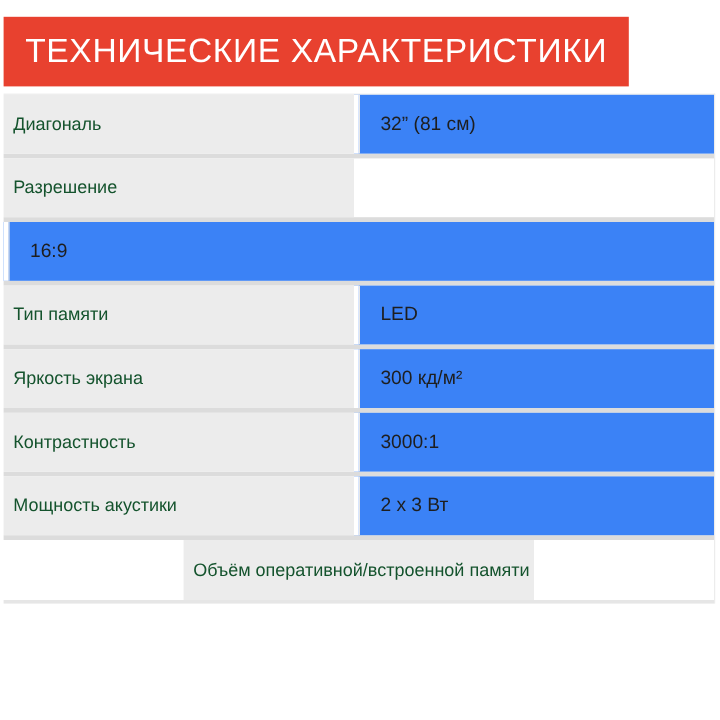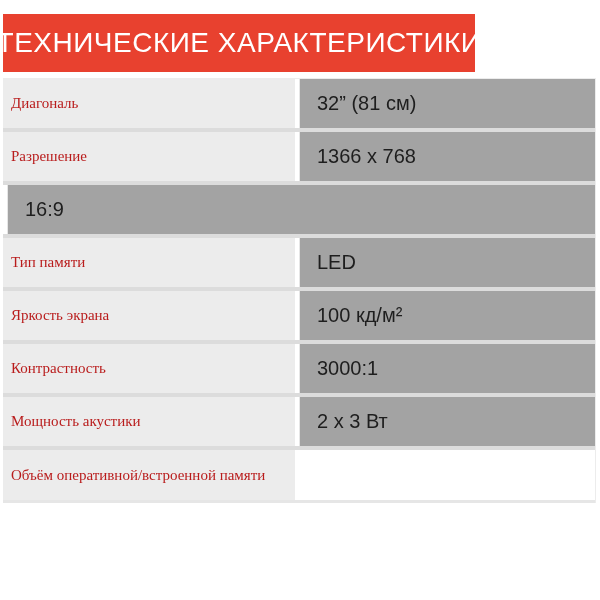--- a/index.html
+++ b/index.html
@@ -9,21 +9,21 @@
     background: #ffffff;
     font-family: "Liberation Sans", sans-serif;
     overflow: hidden;
   }
   .page { width: 600px; height: 600px; position: relative; background: #ffffff; }
 
   .header-banner {
     position: absolute;
     left: 3px;
     top: 14px;
-    width: 472px;
+    width: 521px;
     height: 58px;
     background: #e8412f;
     display: flex;
     align-items: center;
     justify-content: center;
   }
   .header-title {
     color: #ffffff;
     font-size: 28px;
     font-weight: 400;
@@ -39,44 +39,44 @@
     border-top: 1px solid #ececec;
     border-right: 1px solid #ececec;
   }
   .spec-row {
     display: flex;
     height: 53px;
     border-bottom: 4px solid #dcdcdc;
   }
   .spec-row:last-child {
     border-bottom: 3px solid #e6e6e6;
+    justify-content: center;
   }
   .spec-label {
     width: 292px;
     flex: 0 0 292px;
     background: #ececec;
     display: flex;
     align-items: center;
     padding-left: 8px;
     padding-right: 6px;
     font-size: 15px;
-    color: #b91c1c;
+    color: #14532d;
     white-space: nowrap;
     overflow: hidden;
-    font-family: Liberation Serif, serif;
   }
   .spec-value {
     flex: 1;
-    background: #a3a3a3;
+    background: #3b82f6;
     border-left: 4px solid #ffffff;
     box-shadow: inset 1px 0 0 #e6e6e6;
     display: flex;
     align-items: center;
     padding-left: 18px;
-    font-size: 20px;
+    font-size: 16px;
     color: #1e1e1e;
     white-space: nowrap;
   }
 </style>
 </head>
 <body>
 
 <div class="page">
 
   <div class="header-banner">
@@ -85,35 +85,34 @@
 
   <div class="spec-table">
 
     <div class="spec-row">
       <div class="spec-label">Диагональ</div>
       <div class="spec-value">32” (81 см)</div>
     </div>
 
     <div class="spec-row">
       <div class="spec-label">Разрешение</div>
-      <div class="spec-value">1366 x 768</div>
     </div>
 
     <div class="spec-row">
       <div class="spec-value">16:9</div>
     </div>
 
     <div class="spec-row">
       <div class="spec-label">Тип памяти</div>
       <div class="spec-value">LED</div>
     </div>
 
     <div class="spec-row">
       <div class="spec-label">Яркость экрана</div>
-      <div class="spec-value">100 кд/м²</div>
+      <div class="spec-value">300 кд/м²</div>
     </div>
 
     <div class="spec-row">
       <div class="spec-label">Контрастность</div>
       <div class="spec-value">3000:1</div>
     </div>
 
 
     <div class="spec-row">
       <div class="spec-label">Мощность акустики</div>

